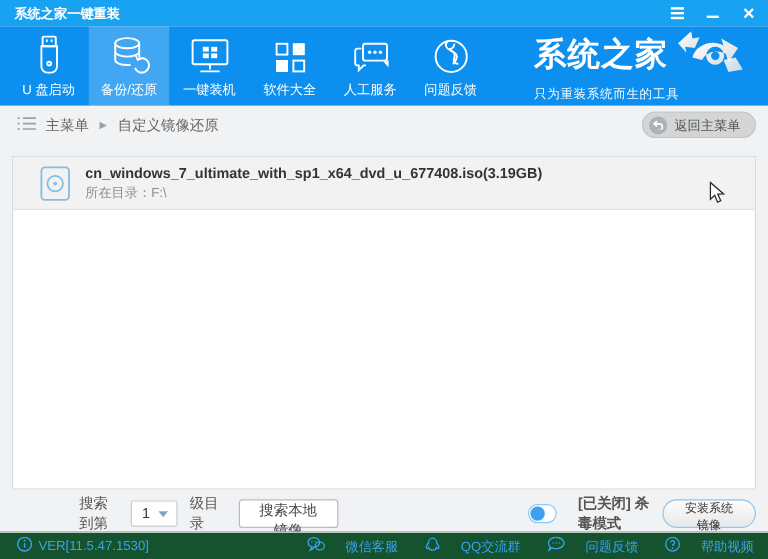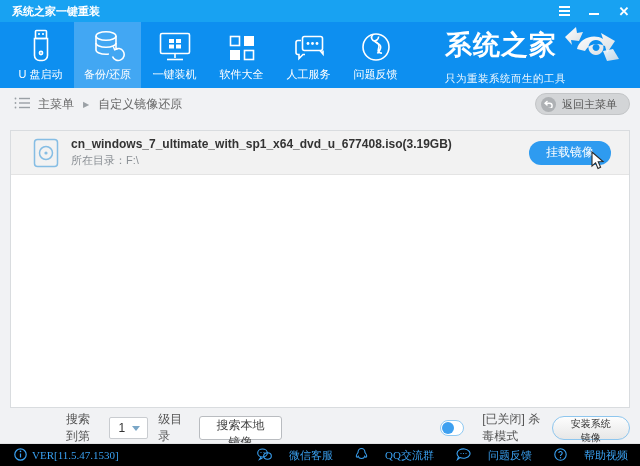--- a/index.html
+++ b/index.html
@@ -98,32 +98,32 @@
     border:1px solid #b9bcc0; border-radius:3px; font-size:12px; color:#444; cursor:pointer;
   }
   .toggle {
     margin-left:158px; width:32px; height:16px; border-radius:8px;
     background:#fff; border:1px solid #8fc9f2; position:relative; cursor:pointer;
   }
   .toggle-knob {
     position:absolute; left:1px; top:1px; width:12px; height:12px;
     border-radius:50%; background:#3da0f0;
   }
-  .av-label { margin-left:18px; }
+  .av-label { margin-left:18px;font-weight:bold; }
   .install-btn {
     margin-left:auto; margin-right:10px; height:24px; padding:0 16px;
     background:linear-gradient(#fdfdfd,#e7e7e7);
     border:1px solid #8ec6ee; border-radius:12px;
     font-size:10px; font-weight:normal; color:#333; cursor:pointer;
   }
   
   .statusbar {
     position:absolute; left:0; top:443px; width:640px; height:23px;
-    background:#000000; border-top:1px solid #e2e3e5;
-    display:flex; align-items:center; font-size:11px; color:#3aa1f1;font-family:Liberation Serif, serif;
+    background:#14532d; border-top:1px solid #e2e3e5;
+    display:flex; align-items:center; font-size:11px; color:#3aa1f1;
   }
   .ver { margin-left:14px; display:flex; align-items:center; gap:5px; cursor:pointer; }
   .status-links { margin-left:auto; margin-right:12px; display:flex; align-items:center; gap:22px; }
   .status-link { display:flex; align-items:center; gap:17px; cursor:pointer; }
   
   .cursor { position:absolute; left:591px; top:151px; pointer-events:none; z-index:50; }
 </style>
 </head>
 <body>
 
@@ -276,21 +276,20 @@
       <svg width="26" height="30" viewBox="0 0 26 30" fill="none" stroke="#85bde4" stroke-width="1.5">
         <rect x="1.5" y="1.5" width="23" height="27" rx="3"></rect>
         <circle cx="13" cy="15" r="6.5"></circle>
         <circle cx="13" cy="15" r="1.6" fill="#85bde4" stroke="none"></circle>
       </svg>
     </span>
     <span class="file-texts">
       <span class="file-name">cn_windows_7_ultimate_with_sp1_x64_dvd_u_677408.iso(3.19GB)</span>
       <span class="file-path">所在目录：F:\</span>
     </span>
-    <button class="mount-btn">挂载镜像</button>
   </div>
 </div>
 
 <div class="controls">
   <span class="lbl-prefix">搜索到第</span>
   <div class="depth-select">
     <span class="depth-value">1</span>
     <span class="depth-caret"></span>
   </div>
   <span class="lbl-suffix">级目录</span>

